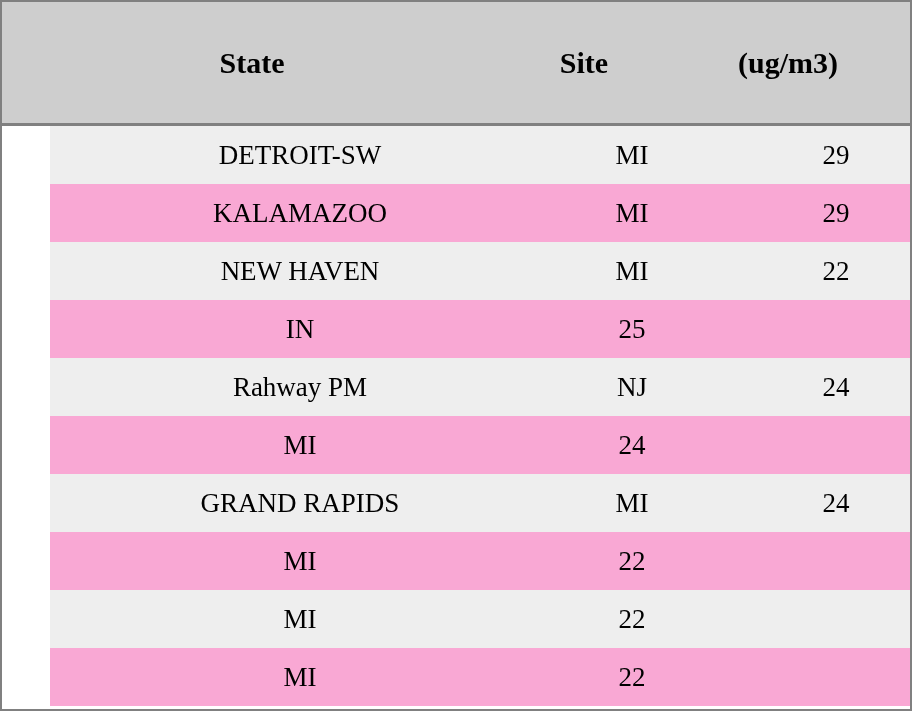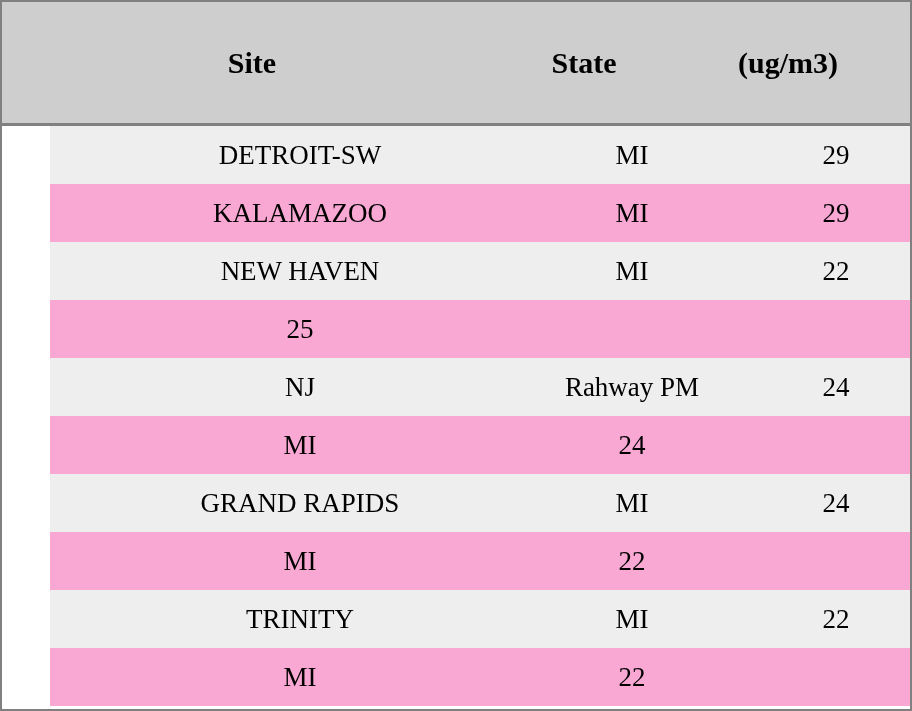--- a/index.html
+++ b/index.html
@@ -49,22 +49,22 @@
     padding: 0 4px;
     box-sizing: border-box;
   }
 </style>
 </head>
 <body>
 
 <div class="pm-table">
 
   <div class="thead">
+    <div class="cell">State</div>
     <div class="cell">Site</div>
-    <div class="cell">State</div>
     <div class="th-pm">
       <span>(ug/m3)</span>
     </div>
   </div>
 
   <div class="tbody">
     <div class="trow">
       <div class="cell">DETROIT-SW</div>
       <div class="cell">MI</div>
       <div class="cell">29</div>
@@ -73,42 +73,42 @@
       <div class="cell">KALAMAZOO</div>
       <div class="cell">MI</div>
       <div class="cell">29</div>
     </div>
     <div class="trow">
       <div class="cell">NEW HAVEN</div>
       <div class="cell">MI</div>
       <div class="cell">22</div>
     </div>
     <div class="trow">
+      <div class="cell">IN</div>
       <div class="cell">25</div>
     </div>
     <div class="trow">
+      <div class="cell">Rahway PM</div>
       <div class="cell">NJ</div>
-      <div class="cell">Rahway PM</div>
       <div class="cell">24</div>
     </div>
     <div class="trow">
       <div class="cell">MI</div>
       <div class="cell">24</div>
     </div>
     <div class="trow">
       <div class="cell">GRAND RAPIDS</div>
       <div class="cell">MI</div>
       <div class="cell">24</div>
     </div>
     <div class="trow">
       <div class="cell">MI</div>
       <div class="cell">22</div>
     </div>
     <div class="trow">
-      <div class="cell">TRINITY</div>
       <div class="cell">MI</div>
       <div class="cell">22</div>
     </div>
     <div class="trow">
       <div class="cell">MI</div>
       <div class="cell">22</div>
     </div>
   </div>
 
 </div>

